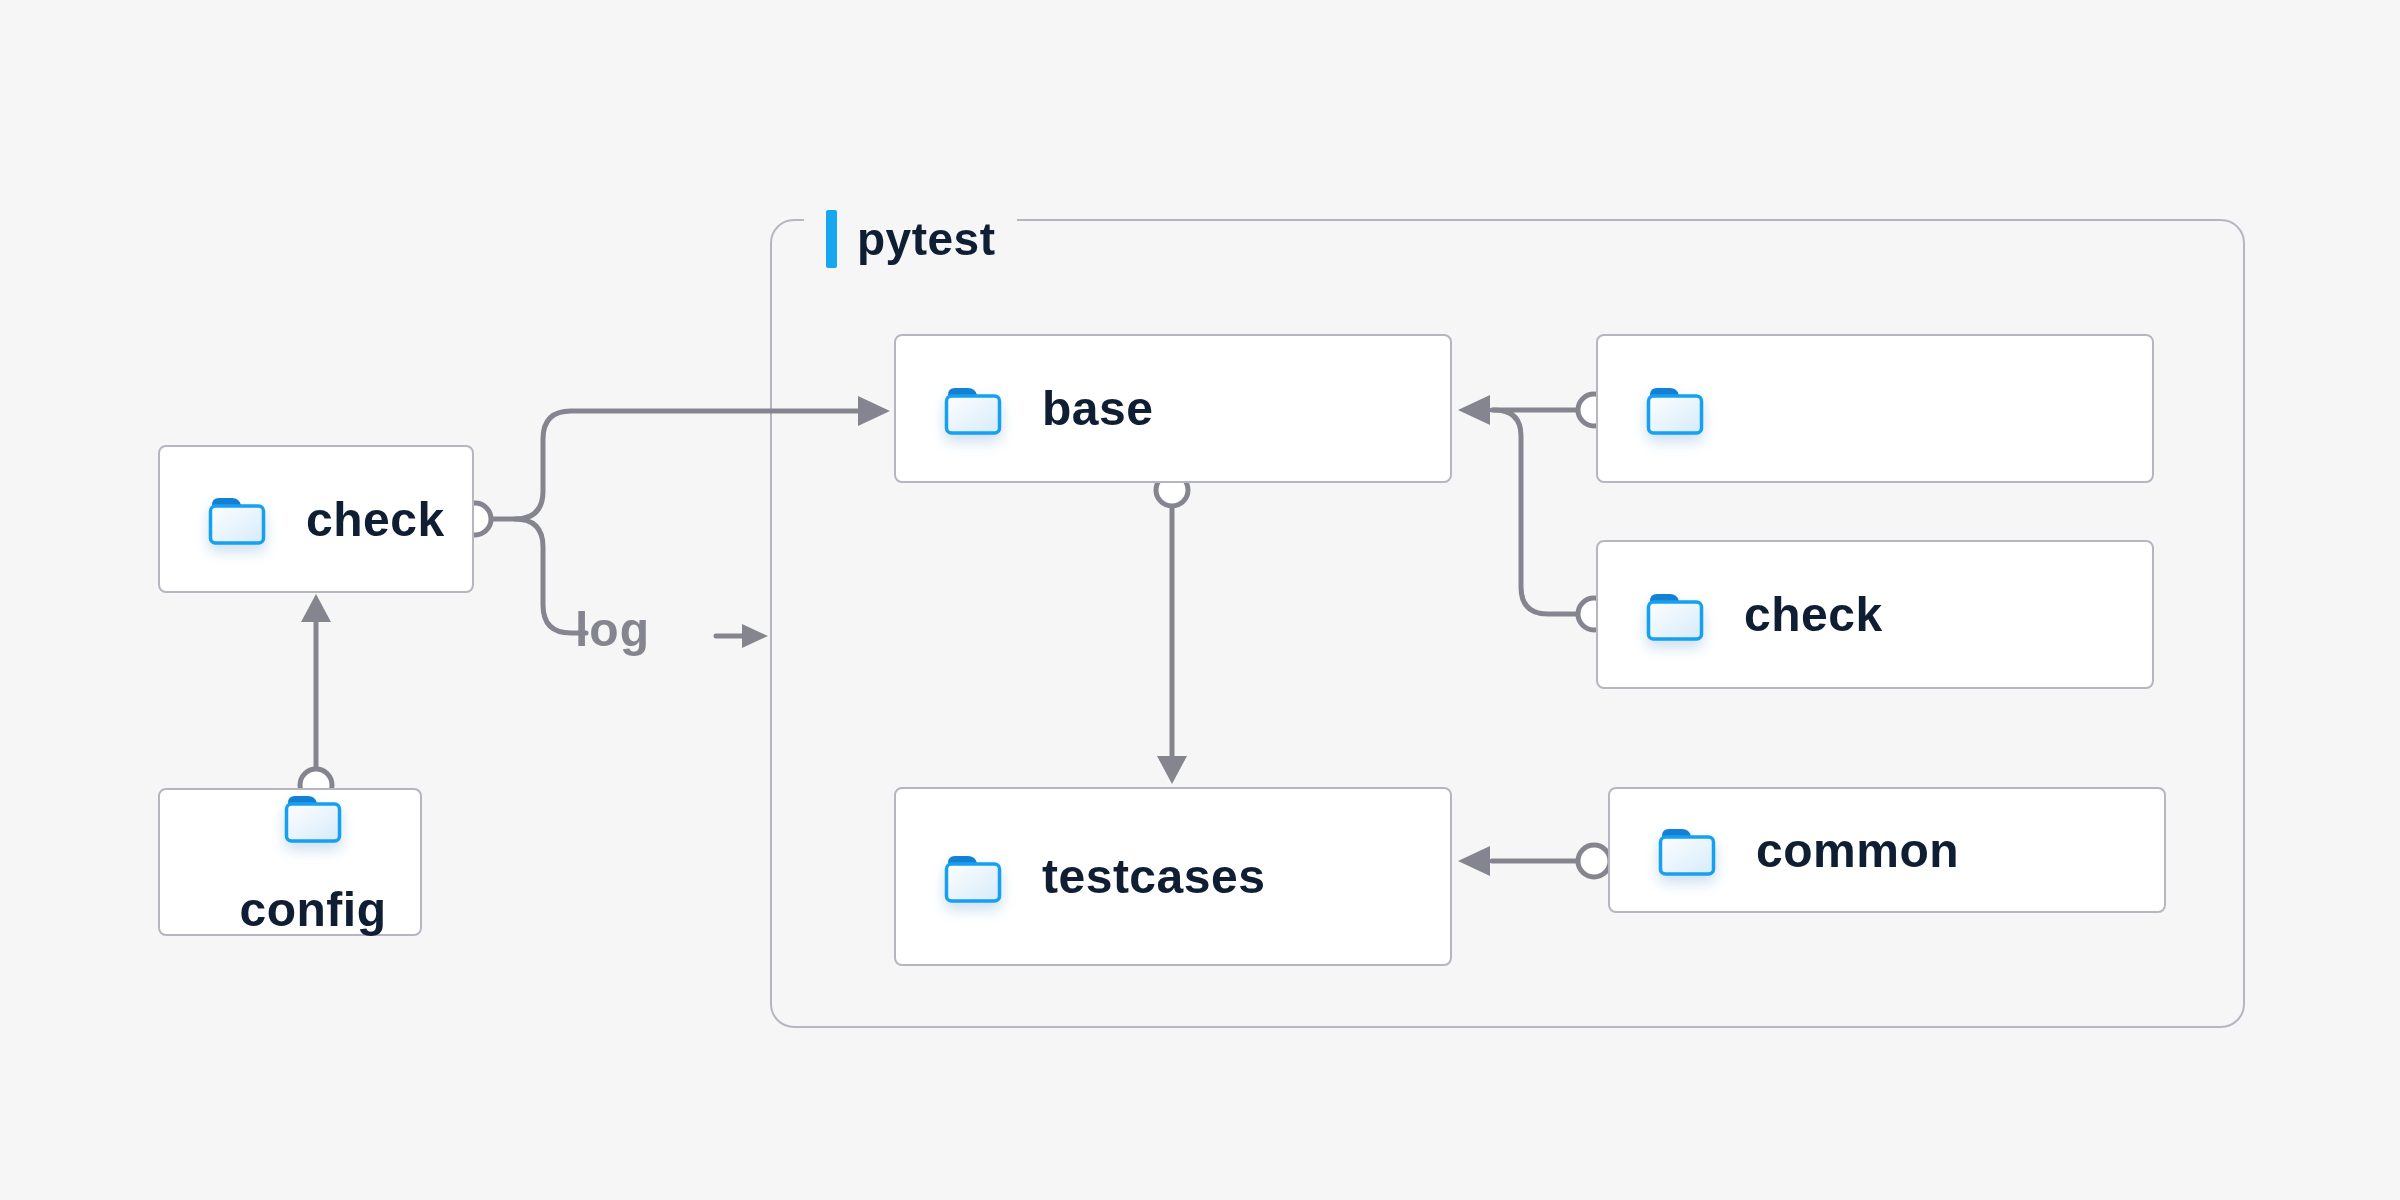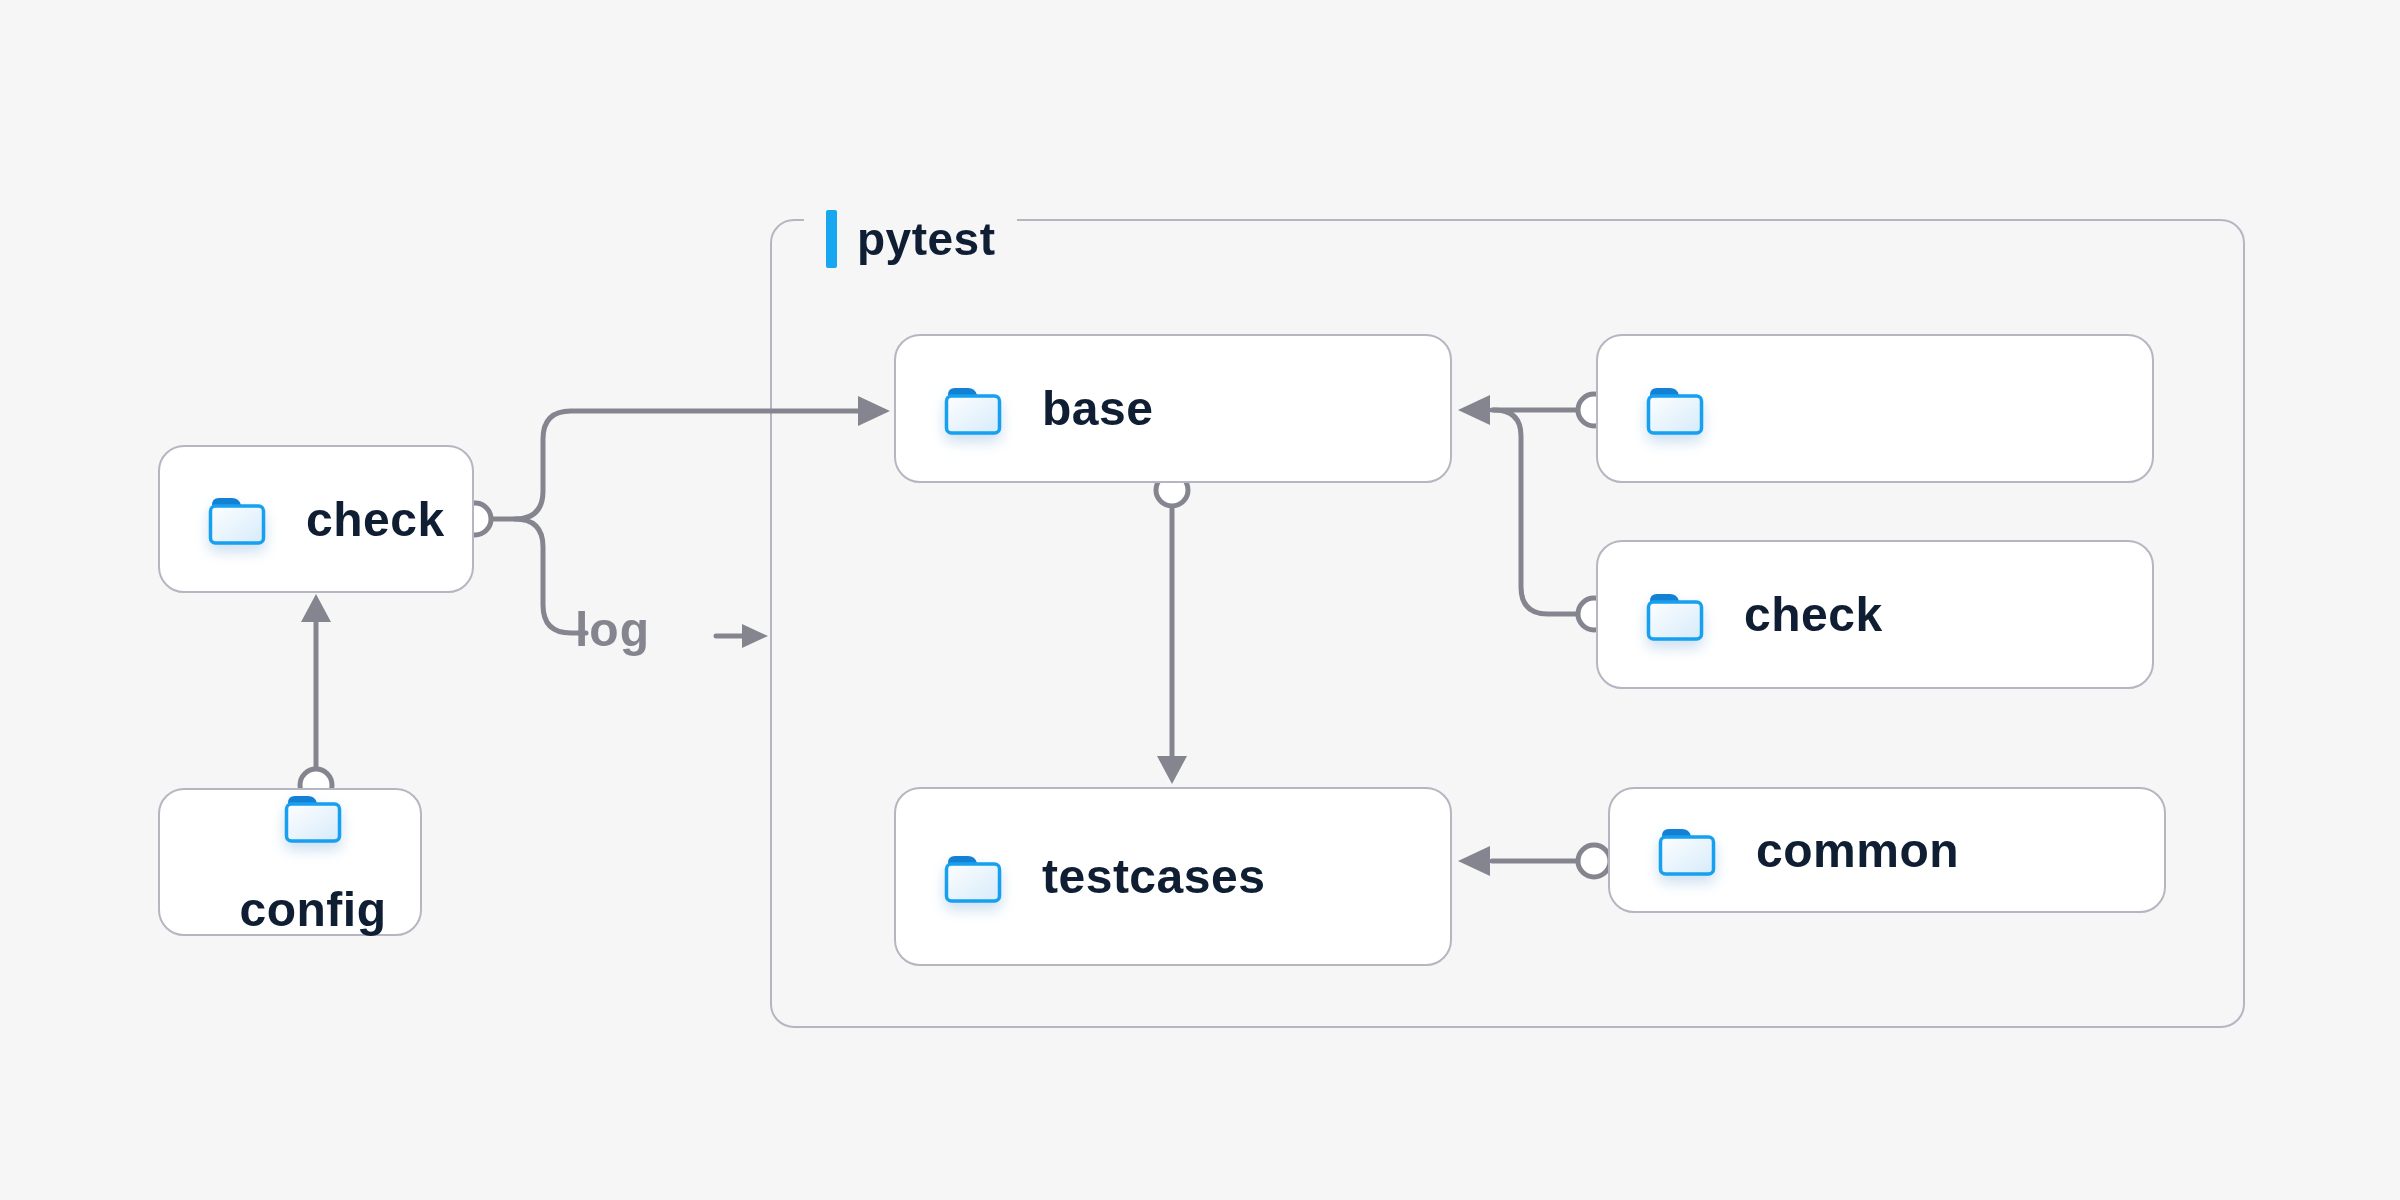--- a/index.html
+++ b/index.html
@@ -45,21 +45,21 @@
   .group-label-text {
     font-size: 46px; font-weight: 700;
     color: var(--label-text);
     letter-spacing: 0.5px;
     line-height: 58px;
   }
   .node {
     position: absolute;
     background: var(--node-fill);
     border: 2px solid var(--node-border);
-    border-radius: 26px;
+    border-radius: 8px;
     box-sizing: border-box;
     display: flex; align-items: center;
     padding-left: 46px; gap: 38px;
   }
   .node-label {
     font-size: 48px; font-weight: 700;
     color: var(--label-text);
     letter-spacing: 0.5px;
     white-space: nowrap;
   }

